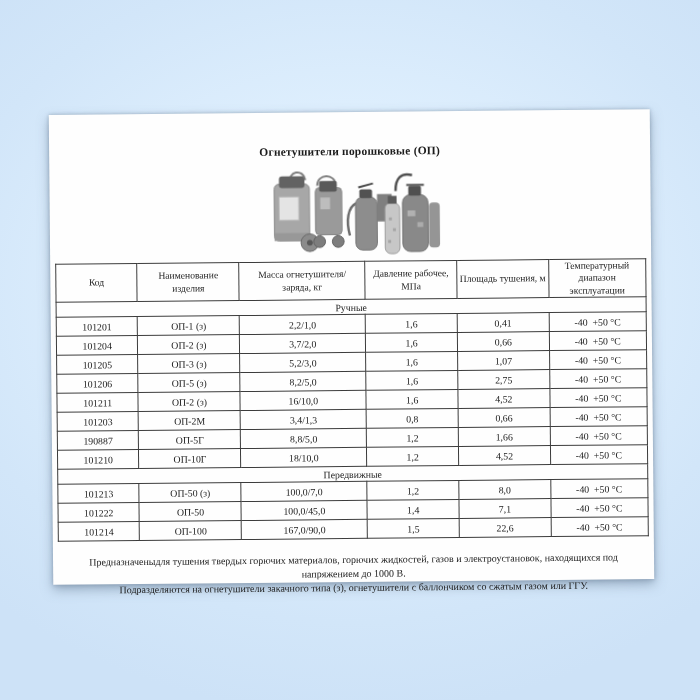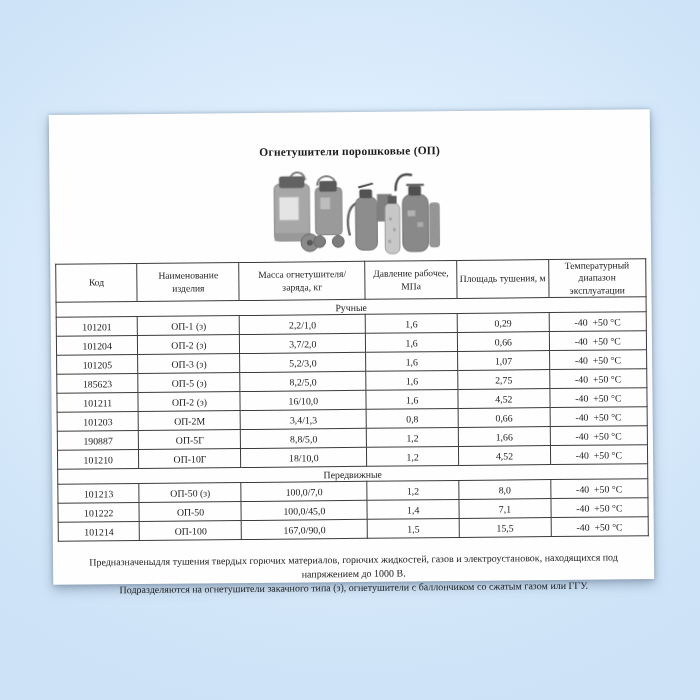--- a/index.html
+++ b/index.html
@@ -119,41 +119,41 @@
     </thead>
     <tbody>
         <tr class="section-row">
           <td colspan="6">Ручные</td>
         </tr>
         <tr>
           <td>101201</td>
           <td>ОП-1 (з)</td>
           <td>2,2/1,0</td>
           <td>1,6</td>
-          <td>0,29</td>
+          <td>0,41</td>
           <td>-40  +50 °С</td>
         </tr>
         <tr>
           <td>101204</td>
           <td>ОП-2 (з)</td>
           <td>3,7/2,0</td>
           <td>1,6</td>
           <td>0,66</td>
           <td>-40  +50 °С</td>
         </tr>
         <tr>
           <td>101205</td>
           <td>ОП-3 (з)</td>
           <td>5,2/3,0</td>
           <td>1,6</td>
           <td>1,07</td>
           <td>-40  +50 °С</td>
         </tr>
         <tr>
-          <td>185623</td>
+          <td>101206</td>
           <td>ОП-5 (з)</td>
           <td>8,2/5,0</td>
           <td>1,6</td>
           <td>2,75</td>
           <td>-40  +50 °С</td>
         </tr>
         <tr>
           <td>101211</td>
           <td>ОП-2 (з)</td>
           <td>16/10,0</td>
@@ -202,21 +202,21 @@
           <td>100,0/45,0</td>
           <td>1,4</td>
           <td>7,1</td>
           <td>-40  +50 °С</td>
         </tr>
         <tr>
           <td>101214</td>
           <td>ОП-100</td>
           <td>167,0/90,0</td>
           <td>1,5</td>
-          <td>15,5</td>
+          <td>22,6</td>
           <td>-40  +50 °С</td>
         </tr>
       </tbody>
   </table>
 
   <div class="footer-note">
     <div>Предназначеныдля тушения твердых горючих материалов, горючих жидкостей, газов и электроустановок, находящихся под напряжением до 1000 В.</div>
     <div>Подразделяются на огнетушители закачного типа (з), огнетушители с баллончиком со сжатым газом или ГГУ.</div>
   </div>
 

